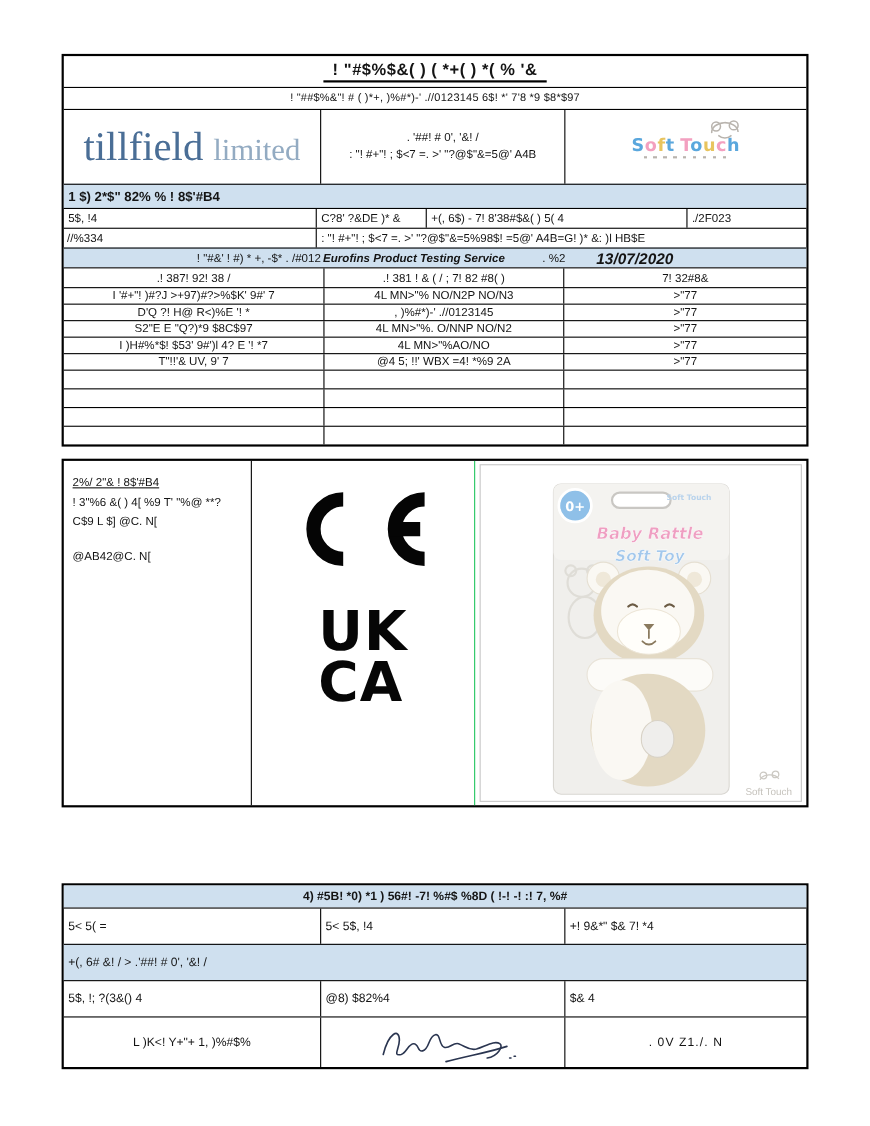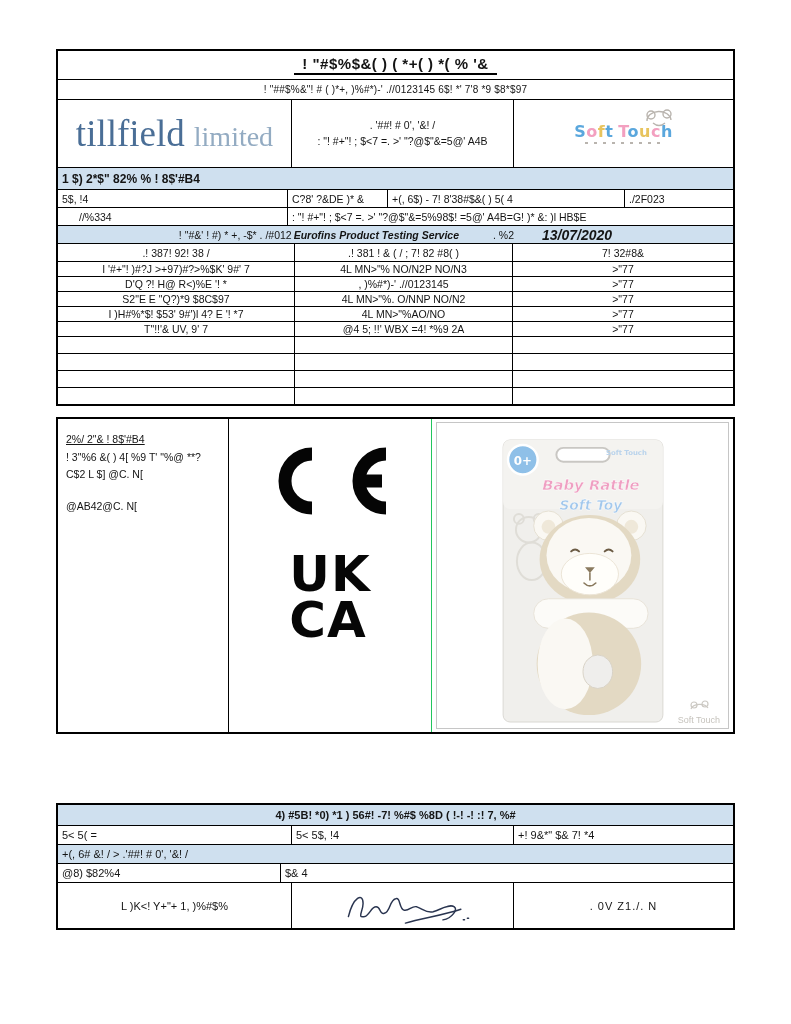--- a/index.html
+++ b/index.html
@@ -10,21 +10,21 @@
   .doc-table{position:absolute;left:56px;width:679px;border:2px solid #000;background:#fff;box-sizing:border-box;}
   .trow{display:flex;border-top:1px solid #000;box-sizing:border-box;}
   .trow:first-child{border-top:none;}
   .tc{border-left:1px solid #000;display:flex;align-items:center;padding:0 4px;
       box-sizing:border-box;overflow:hidden;white-space:nowrap;font-size:10.5px;}
   .tc:first-child{border-left:none;}
   .tc.center{justify-content:center;}
   .tc.full{flex:1;}
   .band{background:#cfe0ef;}
 
-  .h15{height:15px}.h17{height:17px}.h18{height:18px}.h19{height:19px}
+  .h15{height:15px}.h17{height:17px}.h18{height:18px}.h19{height:33px}
   .h20{height:20px}.h22{height:22px}.h28{height:28px}.h46{height:46px}.h54{height:68px}
 
   .w100{width:100px;flex:none}.w222{width:222px;flex:none}.w229{width:229px;flex:none}
   .w233{width:233px;flex:none}.w236{width:236px;flex:none}.w218{width:218px;flex:none}
   .w237{width:237px;flex:none}
 
   
   .toptable{top:49px;}
   .doc-title{font-size:15px;font-weight:bold;letter-spacing:.5px;
              border-bottom:2px solid #000;padding:0 8px 1px 8px;}
@@ -129,21 +129,21 @@
     </div>
 
     <div class="trow h18">
       <div class="tc w229">5$, !4</div>
       <div class="tc w100">C?8' ?&amp;DE )* &amp;</div>
       <div class="tc w237">+(, 6$) - 7! 8'38#$&amp;( ) 5( 4</div>
       <div class="tc full">./2F023</div>
     </div>
 
     <div class="trow h18">
-      <div class="tc w229" style="padding-left:21px">//%334</div>
+      <div class="tc w229" style="padding-left:3px">//%334</div>
       <div class="tc full">: "! #+"! ; $&lt;7 =. &gt;' "?@$"&amp;=5%98$! =5@' A4B=G! )* &amp;: )l HB$E</div>
     </div>
 
     <div class="trow h18 band">
       <div class="tc full center">
         <span class="euro-pre">! "#&amp;' ! #) * +, -$* . /#012</span>
         <span class="euro-name">Eurofins Product Testing Service</span>
         <span class="euro-mid">. %2</span>
         <span class="euro-date">13/07/2020</span>
       </div>
@@ -201,21 +201,21 @@
         <div class="tc w218"></div>
         <div class="tc full"></div>
     </div>
   </div>
 
   <div class="midbox">
 
     <div class="mid-left">
       <div class="mh">2%/ 2"&amp; ! 8$'#B4</div>
       <div>! 3"%6 &amp;( ) 4[ %9 T' "%@ **?</div>
-      <div>C$2 L $] @C. N[</div>
+      <div>C$9 L $] @C. N[</div>
       <div class="gap"></div>
       <div>@AB42@C. N[</div>
     </div>
 
     <div class="mid-center">
       <span class="ce-wrap">
         <svg width="128" height="72" viewBox="0 0 128 72">
           <path d="M46 9 A27 27 0 1 0 46 63" fill="none" stroke="#050505" stroke-width="13"></path>
           <path d="M120 9 A27 27 0 1 0 120 63" fill="none" stroke="#050505" stroke-width="13"></path>
           <line x1="88" y1="36" x2="116" y2="36" stroke="#050505" stroke-width="13"></line>
@@ -295,20 +295,21 @@
       <div class="tc w233 bot-cell">5&lt; 5( =</div>
       <div class="tc w222 bot-cell">5&lt; 5$, !4</div>
       <div class="tc full bot-cell">+! 9&amp;*" $&amp; 7! *4</div>
     </div>
 
     <div class="trow h19 band">
       <div class="tc full bot-cell">+(, 6# &amp;! / &gt; .'##! # 0', '&amp;! /</div>
     </div>
 
     <div class="trow h19">
+      <div class="tc w233 bot-cell">5$, !; ?(3&amp;() 4</div>
       <div class="tc w222 bot-cell">@8) $82%4</div>
       <div class="tc full bot-cell">$&amp; 4</div>
     </div>
 
     <div class="trow h46">
       <div class="tc w233 center bot-cell">L )K&lt;! Y+"+ 1, )%#$%</div>
       <div class="tc w222 sig-cell">
         <svg width="178" height="44" viewBox="0 0 178 54">
           <g fill="none" stroke="#2a3550" stroke-width="1.8" stroke-linecap="round">
             <path d="M22 40 C 28 16, 40 10, 40 24 C 40 34, 32 42, 42 40 C 48 38, 50 28, 56 28 C 62 28, 60 38, 66 36 C 74 34, 72 20, 80 18 C 86 16, 84 30, 90 32 C 96 34, 100 26, 106 28 C 114 31, 118 36, 126 34 C 136 31, 146 24, 152 28 C 156 31, 150 42, 138 44"></path>

